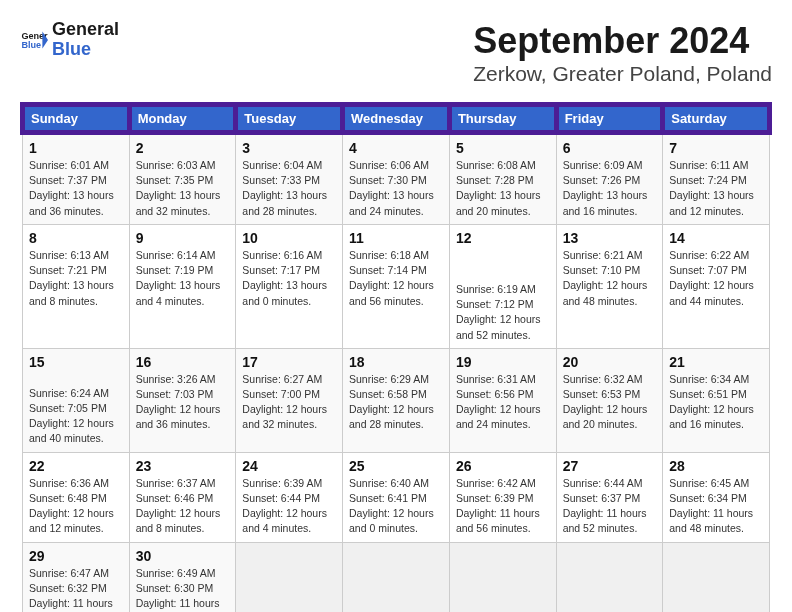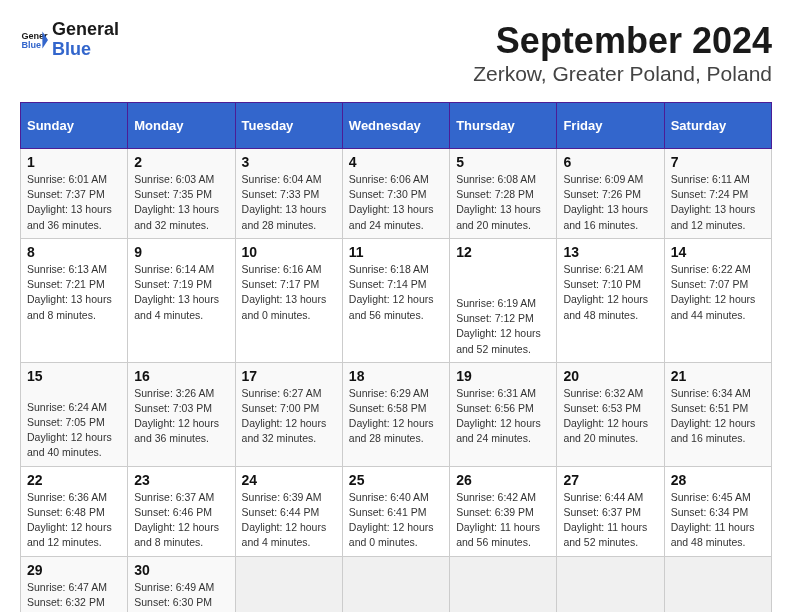--- a/index.html
+++ b/index.html
@@ -19,44 +19,44 @@
     .logo {
       display: flex;
       align-items: center;
       gap: 4px;
     }
     .logo-icon {
       width: 28px;
       height: 28px;
     }
     .title-block {
-      text-align: right;
+      text-align: left;
     }
     .month-title {
       font-size: 36px;
       font-weight: bold;
       color: #1a1a1a;
     }
     .subtitle {
       font-size: 21px;
       color: #444;
     }
     table {
       width: 100%;
       border-collapse: collapse;
       font-size: 11px;
     }
     thead tr th {
       background: #3366cc;
       color: #fff;
-      padding: 15px 6px;
+      padding: 4px 6px;
       text-align: left;
       font-size: 13px;
       font-weight: bold;
-      border: 1px solid #4c1d95;
+      border: 5px solid #4c1d95;
     }
     tbody tr td {
       border: 1px solid #ccc;
       padding: 5px 6px;
       vertical-align: top;
       width: 107px;
       min-height: 70px;
       background: #fff;
     }
     tbody tr:nth-child(odd) td {

